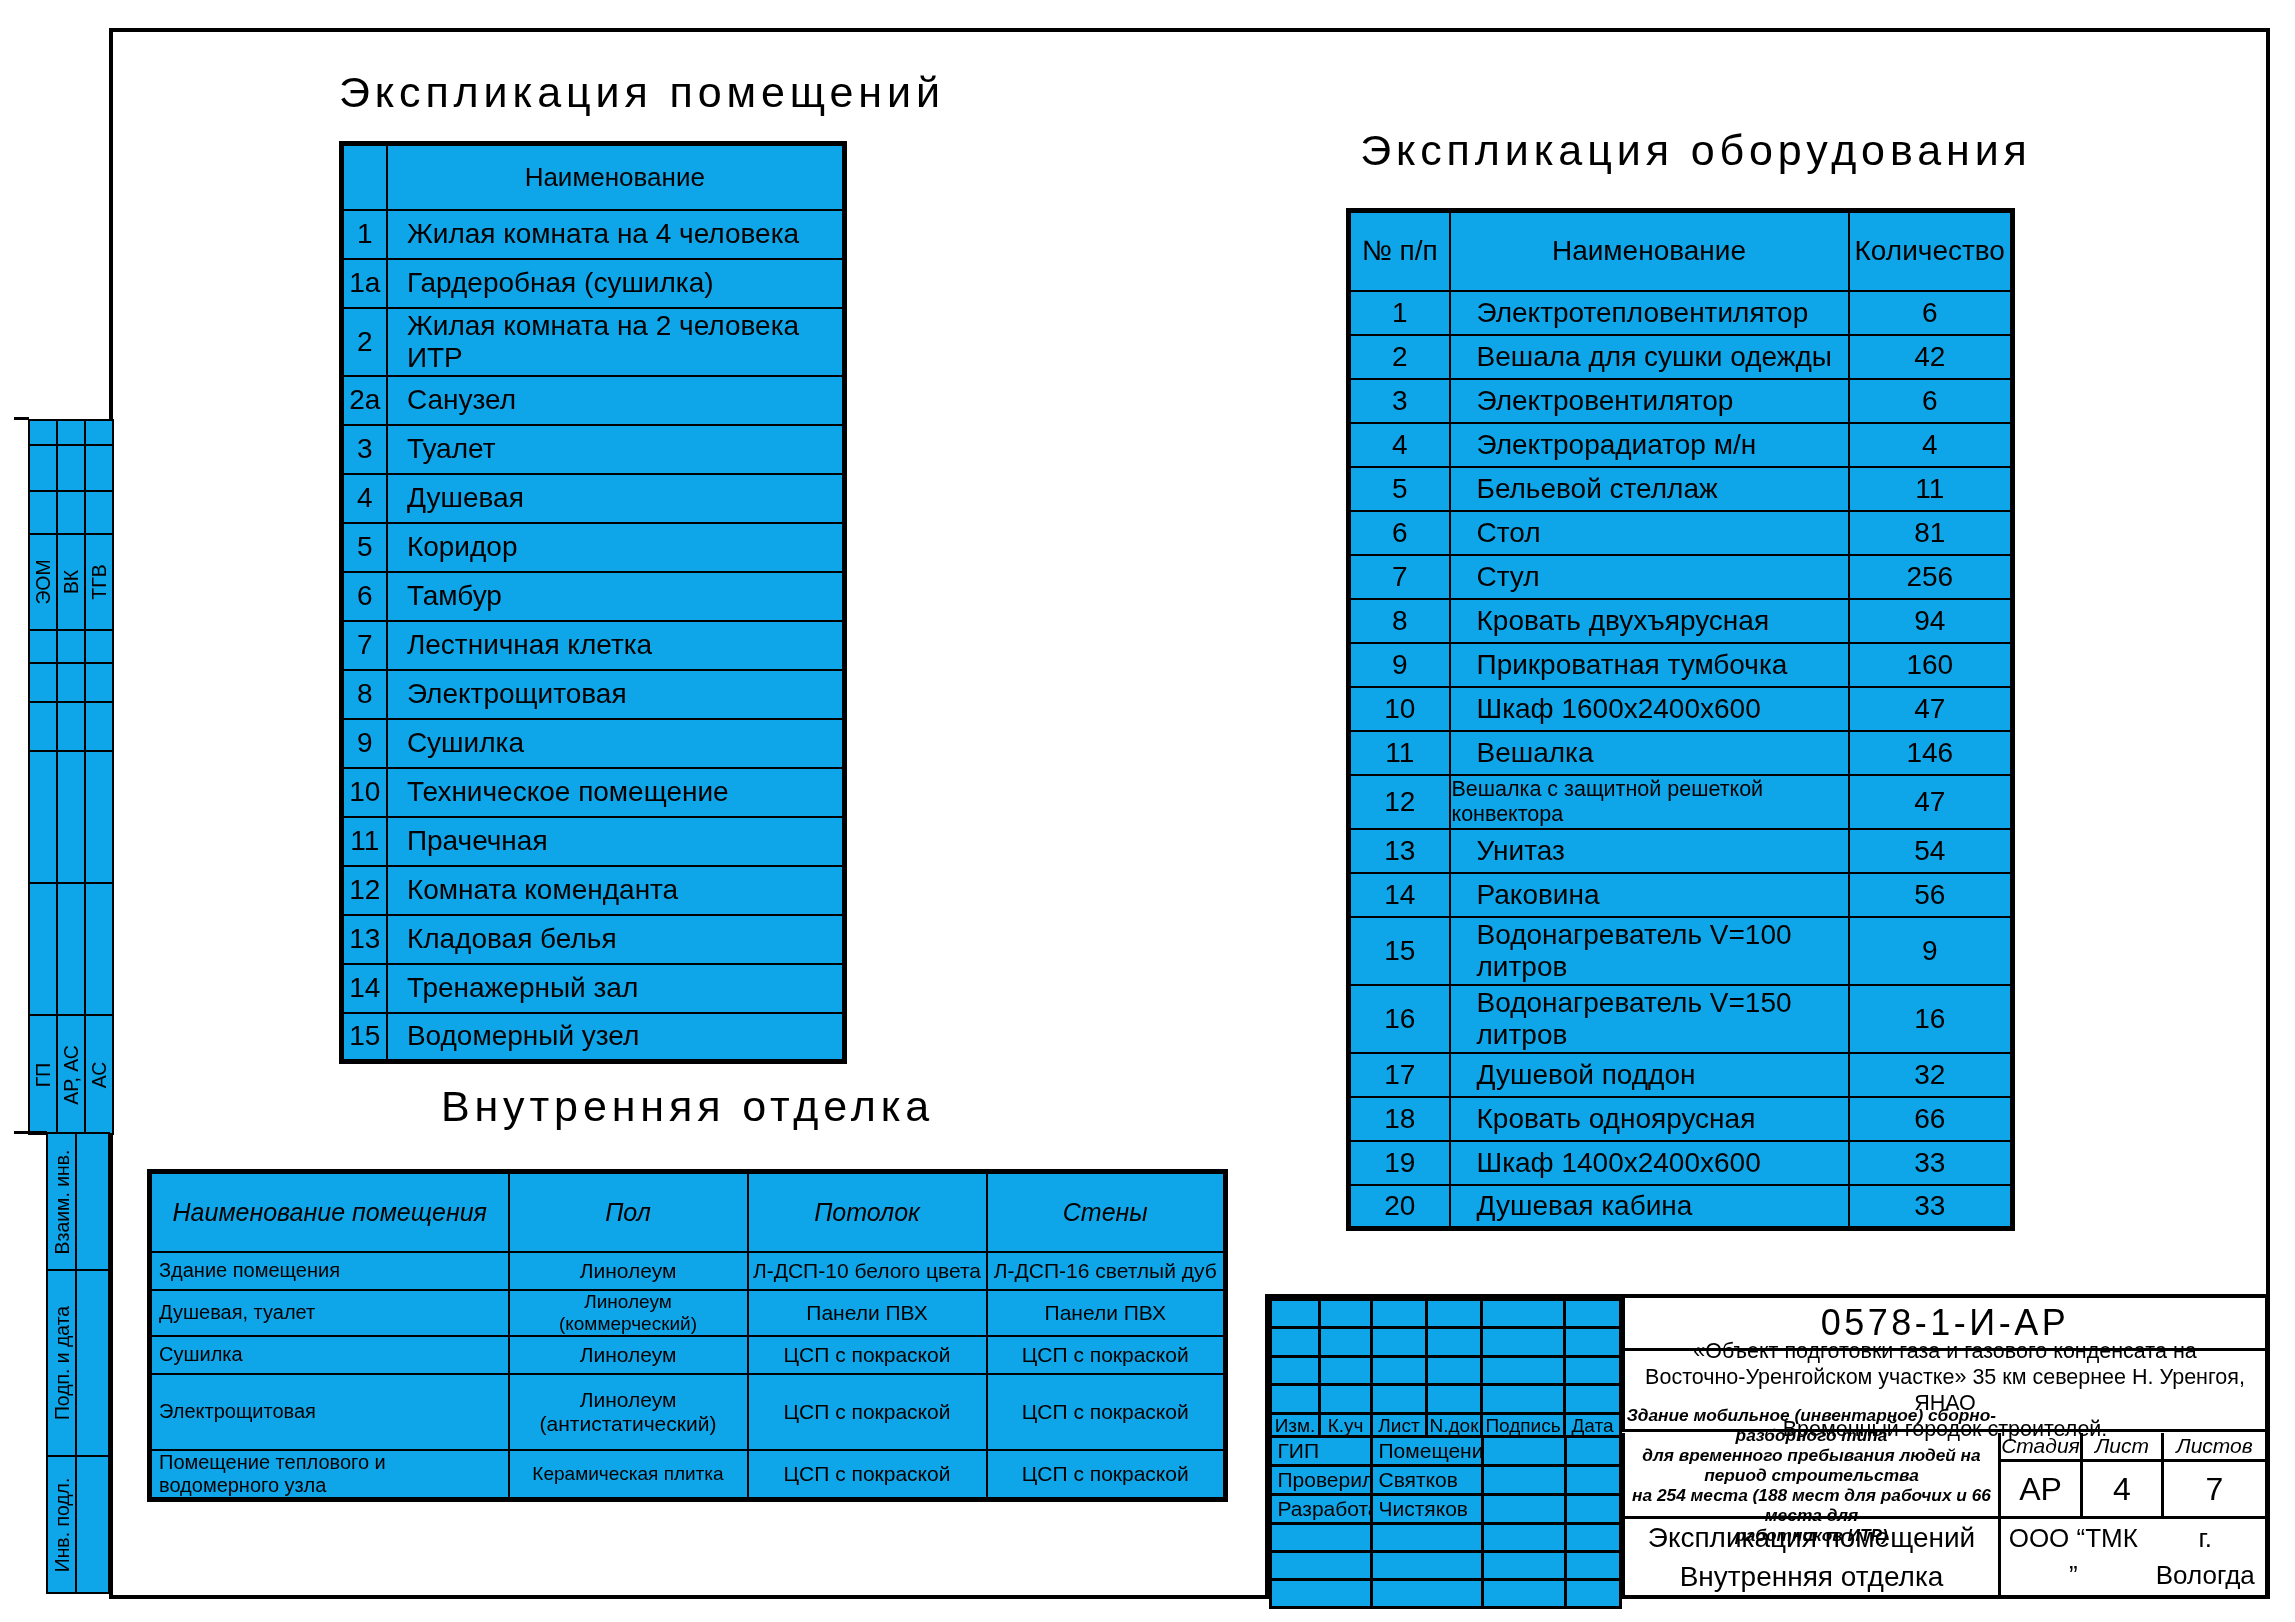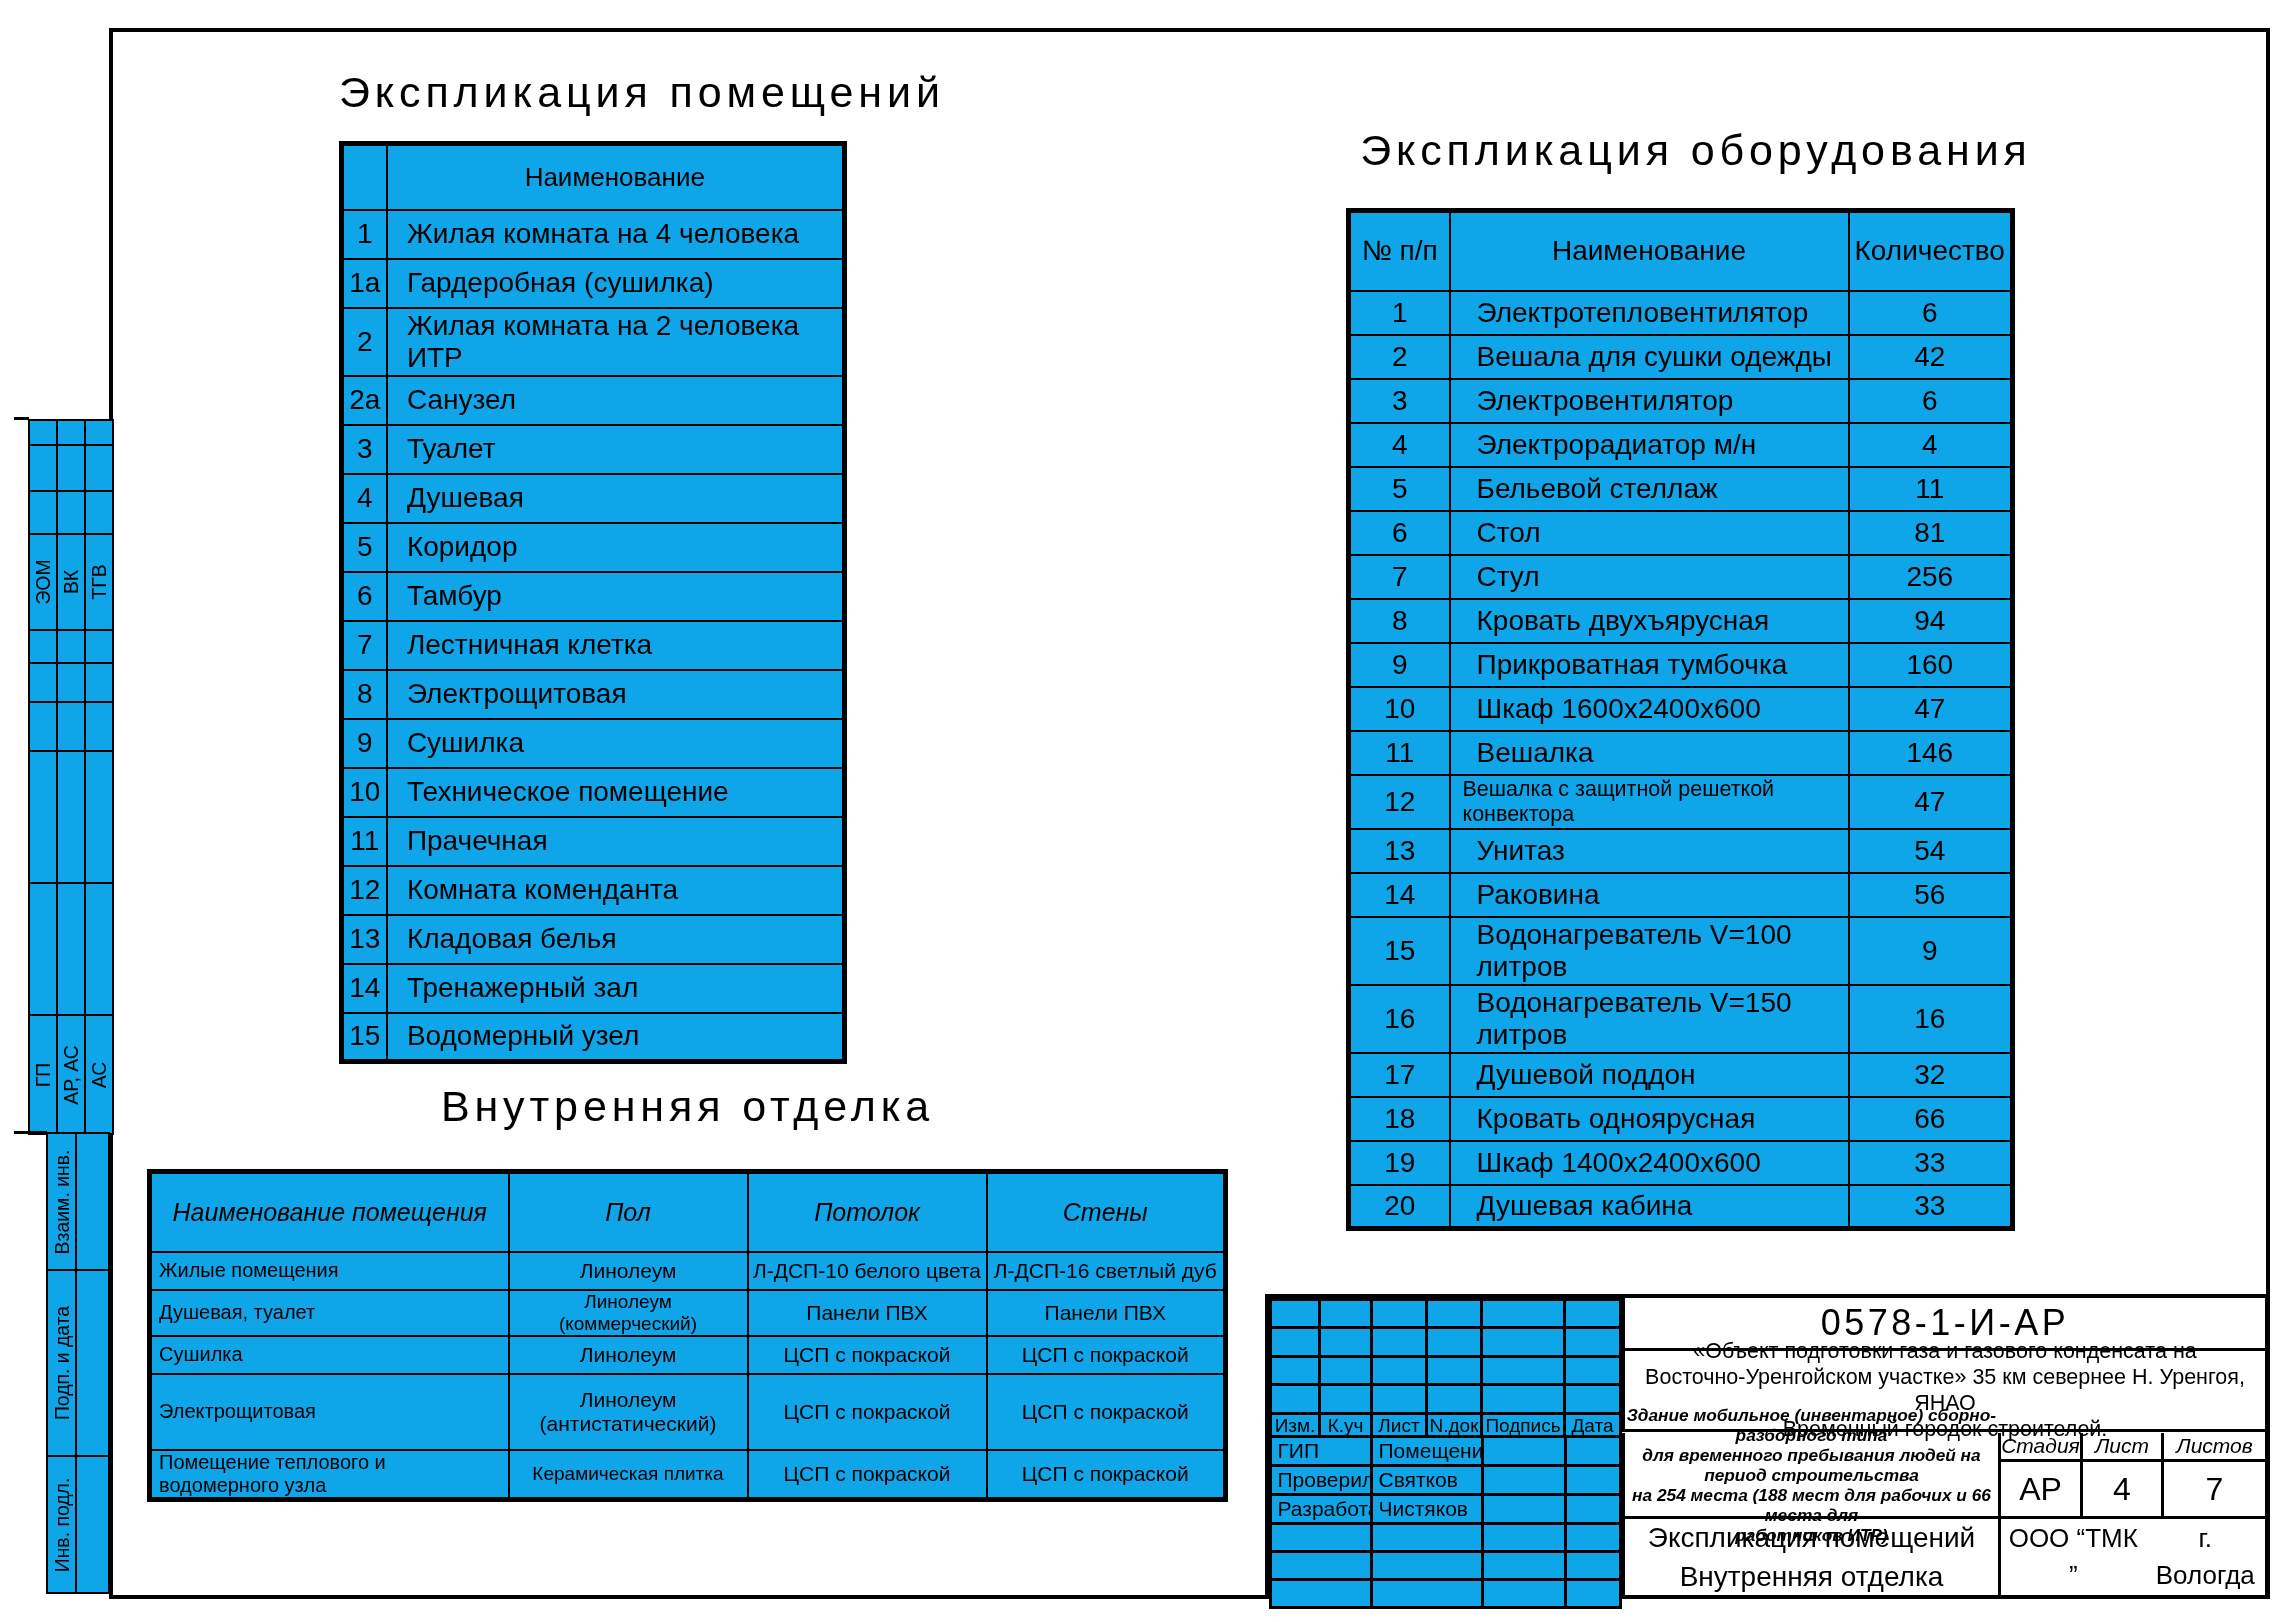--- a/index.html
+++ b/index.html
@@ -29,21 +29,21 @@
 
   
   .equip{left:1346px;top:208px;width:669px;}
   .equip td{font-size:28px;}
   .equip tr{height:44px;}
   .equip tr.h{height:80px;}
   .equip .hd{text-align:center;font-size:28px;}
   .equip .num{text-align:center;}
   .equip .nm{padding-left:26px;}
   .equip .qty{text-align:center;}
-  .equip tbody tr:nth-of-type(12) .nm{font-size:21.5px;padding-left:12px;}
+  .equip tbody tr:nth-of-type(12) .nm{font-size:21.5px;padding-left:1px;}
 
   
   .finish{left:147px;top:1169px;width:1081px;}
   .finish td{font-size:21px;text-align:center;padding:0 4.2px;}
   .finish tr{height:38px;}
   .finish tr.h{height:80px;}
   .finish .hd{font-style:italic;font-size:25px;}
   .finish td.c0{text-align:left;padding-left:7px;font-size:20px;}
   .finish tbody tr:nth-of-type(4){height:76px;}
   .finish tbody tr:nth-of-type(6){height:40px;}
@@ -347,21 +347,21 @@
       <tr class="h">
         <td class="hd">Наименование помещения</td>
         <td class="hd">Пол</td>
         <td class="hd">Потолок</td>
         <td class="hd">Стены</td>
       </tr>
     </tbody>
     <tbody>
 
         <tr>
-          <td class="c0">Жилые помещения</td>
+          <td class="c0">Здание помещения</td>
           <td class="c1">Линолеум</td>
           <td class="c2">Л-ДСП-10 белого цвета</td>
           <td class="c3">Л-ДСП-16 светлый дуб</td>
         </tr>
 
         <tr>
           <td class="c0">Душевая, туалет</td>
           <td class="c1">Линолеум (коммерческий)</td>
           <td class="c2">Панели ПВХ</td>
           <td class="c3">Панели ПВХ</td>

